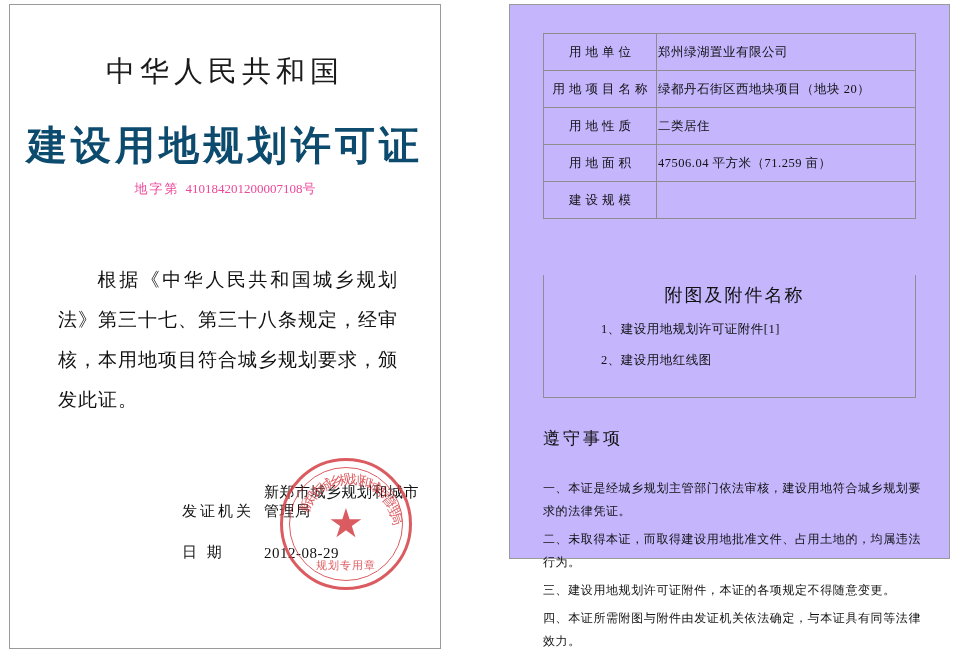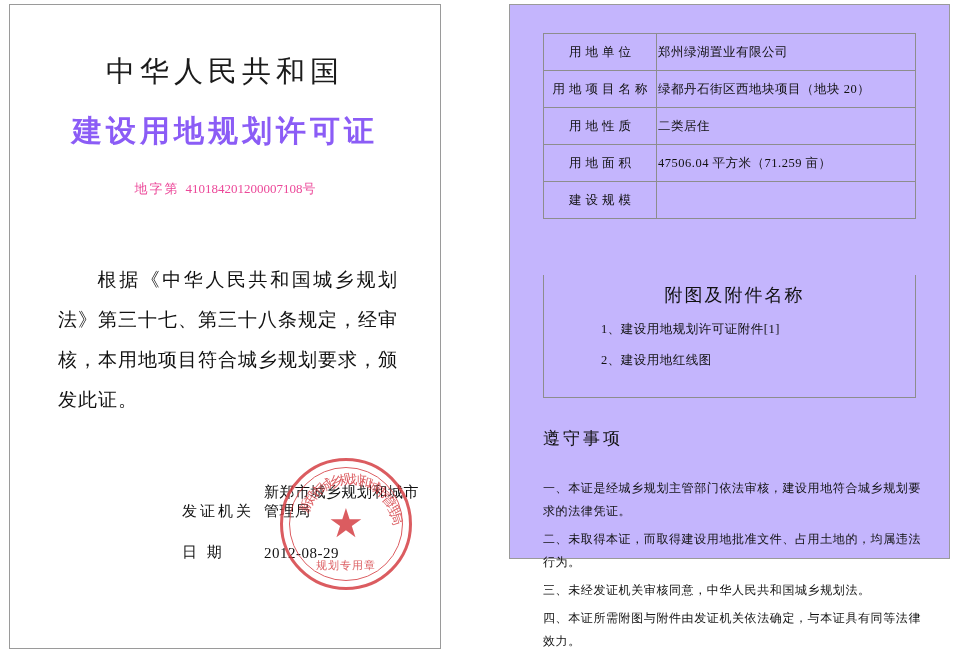--- a/index.html
+++ b/index.html
@@ -34,26 +34,26 @@
     position: absolute;
     top: 47px; left: 0; right: 0;
     text-align: center;
     font-size: 29px;
     letter-spacing: 5px;
     color: #1b1b1b;
     font-family: "Liberation Serif", "DejaVu Serif", serif;
   }
   .title-main {
     position: absolute;
-    top: 106px; left: 0; right: 0;
-    text-align: center;
-    font-size: 30px;
+    top: 113px; left: 0; right: 0;
+    text-align: center;
+    font-size: 40px;
     font-weight: bold;
     letter-spacing: 4px;
-    color: #8b5cf6;
+    color: #0c4a6e;
   }
   .serial-row {
     position: absolute;
     top: 175px; left: 0; right: 0;
     display: flex;
     justify-content: center;
     align-items: baseline;
     font-size: 13px;
     color: #ec4899;
   }
@@ -314,19 +314,19 @@
         <div class="attach-item">1、建设用地规划许可证附件[1]</div>
         <div class="attach-item">2、建设用地红线图</div>
       </div>
     </div>
 
     <div class="rules-title">遵守事项</div>
 
     <div class="rules-list">
       <div class="rule">一、本证是经城乡规划主管部门依法审核，建设用地符合城乡规划要求的法律凭证。</div>
       <div class="rule">二、未取得本证，而取得建设用地批准文件、占用土地的，均属违法行为。</div>
-      <div class="rule">三、未经发证机关审核同意，中华人民共和国城乡规划法。</div>
+      <div class="rule">三、建设用地规划许可证附件，本证的各项规定不得随意变更。</div>
       <div class="rule">四、本证所需附图与附件由发证机关依法确定，与本证具有同等法律效力。</div>
     </div>
 
   </div>
 
 </div>
 
 </body></html>

